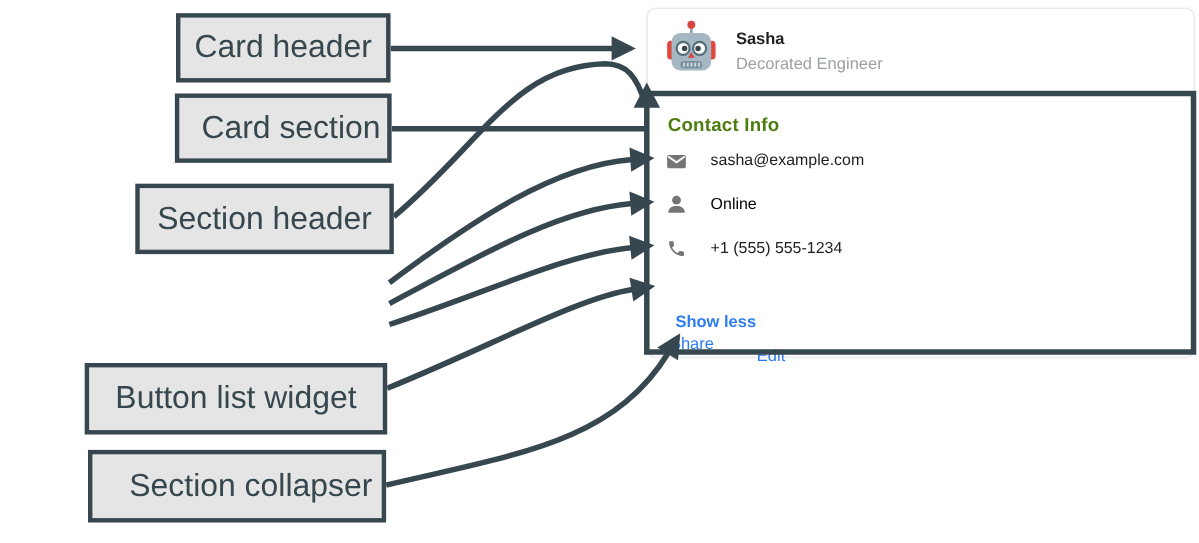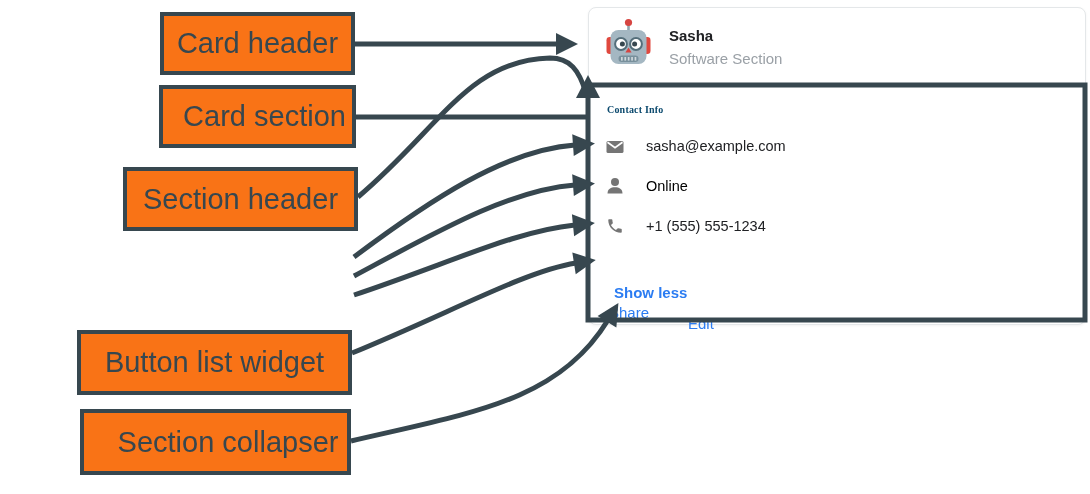--- a/index.html
+++ b/index.html
@@ -10,29 +10,29 @@
   
   .card{
     position:absolute;left:588px;top:7px;width:498px;height:318px;
     background:#fff;border:1px solid #e4e7e9;border-radius:8px;
     box-shadow:0 1px 3px rgba(0,0,0,.05);box-sizing:border-box;
   }
   .card *{box-sizing:border-box;}
   .avatar{position:absolute;left:17px;top:10px;width:45px;height:48px;}
   .card-name{position:absolute;left:80px;top:19px;font-size:15px;font-weight:700;color:#202124;}
   .card-subtitle{position:absolute;left:80px;top:42px;font-size:15px;font-weight:400;color:#9aa0a6;}
-  .section-title{position:absolute;left:18px;top:96px;font-size:10px;font-weight:700;color:#0c4a6e;letter-spacing:.2px;font-family:Liberation Serif, serif;}
+  .section-title{position:absolute;left:18px;top:96px;font-size:17px;font-weight:700;color:#4d7c0f;letter-spacing:.2px;}
   .row-icon{position:absolute;left:17px;width:18px;height:18px;}
   .row-text{position:absolute;left:57px;font-size:14.5px;color:#202124;}
   .row-text.green{color:#000000;}
   .btn{position:absolute;font-size:15px;font-weight:500;color:#2b7cf2;cursor:pointer;margin-top:48px;}
   .collapser{position:absolute;left:25px;top:276px;font-size:15px;font-weight:700;color:#2b7cf2;cursor:pointer;}
   
   .lbl{
-    position:absolute;background:#f97316;border:4px solid #37474f;color:#37474f;
+    position:absolute;background:#e5e5e5;border:4px solid #37474f;color:#37474f;
     display:flex;align-items:center;justify-content:center;
     font-size:29px;line-height:1;box-sizing:border-box;white-space:nowrap;z-index:3;
   }
   #lbl-0{left:160px;top:12px;width:195px;height:63px;}
   #lbl-1{left:159px;top:85px;width:197px;height:63px;padding-left:14px;}
   #lbl-2{left:123px;top:167px;width:235px;height:64px;}
   #lbl-3{left:13px;top:249px;width:341px;height:65px;}
   #lbl-4{left:77px;top:330px;width:275px;height:65px;}
   #lbl-5{left:80px;top:409px;width:271px;height:66px;padding-left:25px;}
   
@@ -59,21 +59,21 @@
       <rect x="12.5" y="37.5" width="20" height="6.6" rx="3.3" fill="#78909c"></rect>
       <g fill="#cfd8dc">
         <rect x="15" y="39" width="1.7" height="3.6"></rect>
         <rect x="18.4" y="39" width="1.7" height="3.6"></rect>
         <rect x="21.8" y="39" width="1.7" height="3.6"></rect>
         <rect x="25.2" y="39" width="1.7" height="3.6"></rect>
         <rect x="28.6" y="39" width="1.7" height="3.6"></rect>
       </g>
     </svg>
     <div class="card-name">Sasha</div>
-    <div class="card-subtitle">Software Section</div>
+    <div class="card-subtitle">Decorated Engineer</div>
 
     <div class="section-title">Contact Info</div>
 
     <svg class="row-icon" style="top:130px;" viewBox="0 0 18 18">
       <rect x="0.5" y="3" width="17" height="12" rx="1.6" fill="#757575"></rect>
       <path d="M1.5 4.2 L9 9.6 L16.5 4.2" fill="none" stroke="#ffffff" stroke-width="1.7"></path>
     </svg>
     <div class="row-text" style="top:130px;">sasha@example.com</div>
 
     <svg class="row-icon" style="top:169px;" viewBox="0 0 18 18">

